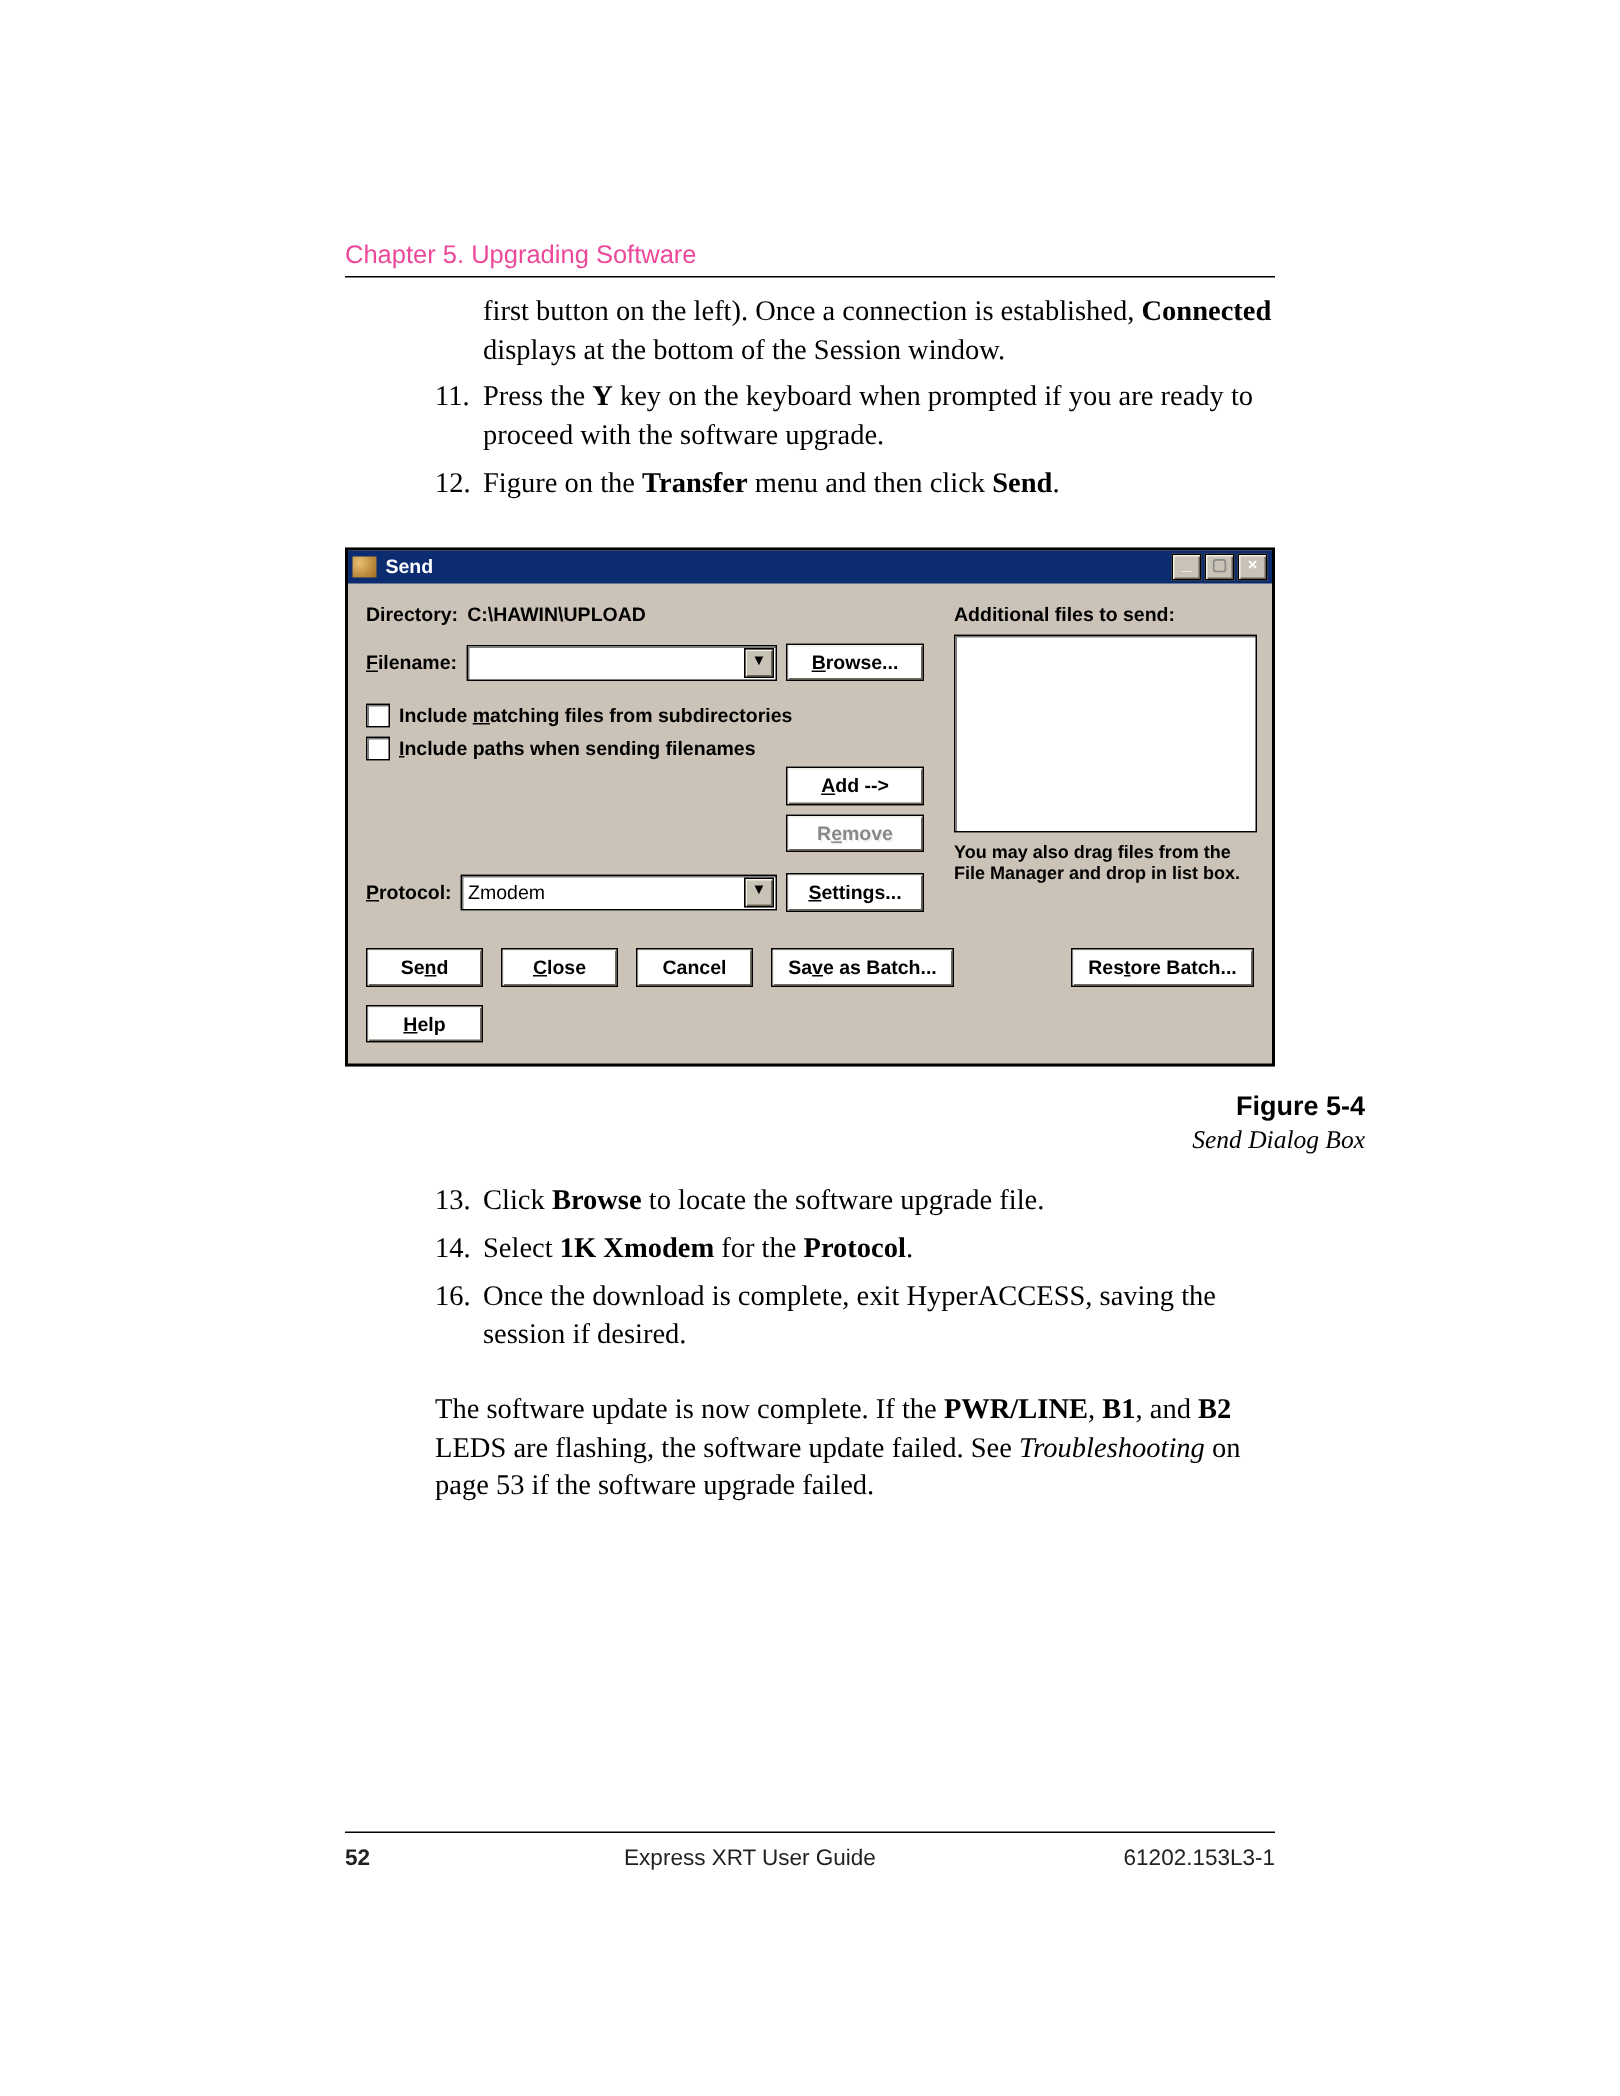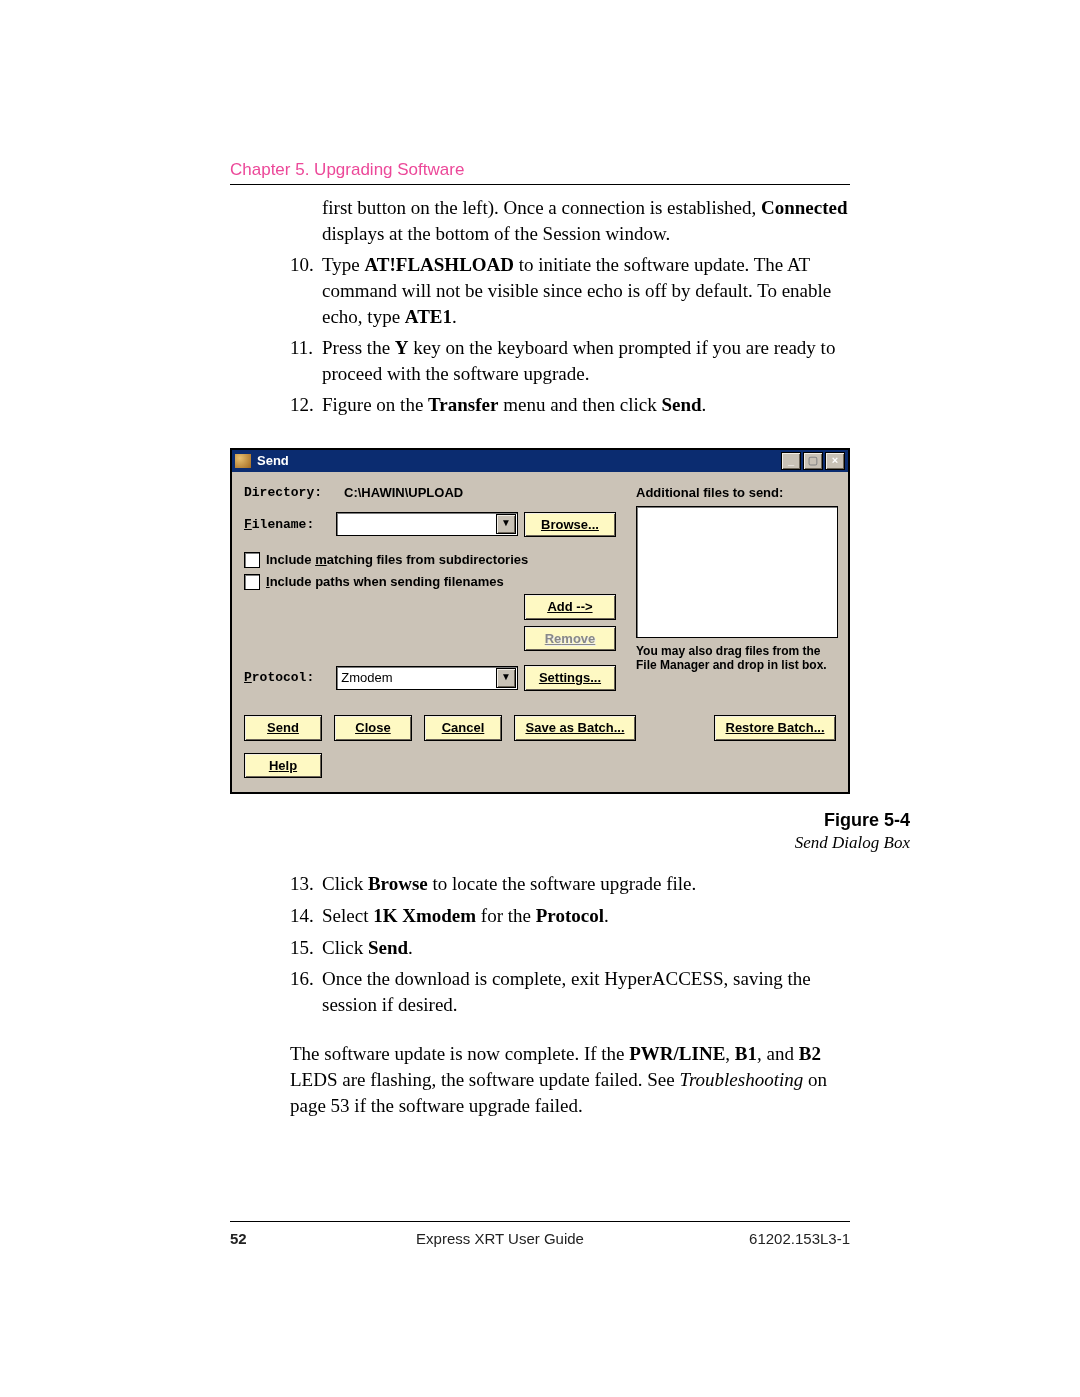--- a/index.html
+++ b/index.html
@@ -79,21 +79,21 @@
     font-family: Arial;
   }
   .winbtn.disabled { color: #888; }
   .dialog-body {
     padding: 12px 12px 14px 12px;
   }
   .cols { display: flex; gap: 20px; }
   .left-col { flex: 1; }
   .right-col { width: 200px; }
   .row { display: flex; align-items: center; margin-bottom: 10px; }
-  .row-label { font-weight: bold; margin-right: 22px; font-family: Liberation Mono, monospace; }
+  .row-label { font-weight: bold; margin-right: 6px; }
   .combobox {
     flex: 1;
     height: 22px;
     background: #fff;
     border: 1px solid #000;
     box-shadow: inset 1px 1px 0 #7b7b7b;
     display: flex;
     align-items: center;
     padding: 0 4px;
     margin-right: 6px;
@@ -102,29 +102,28 @@
   .combo-arrow {
     position: absolute; right: 1px; top: 1px;
     width: 18px; height: 18px;
     background: #c9c2b6;
     border: 1px solid #000;
     box-shadow: inset 1px 1px 0 #f2eee6, inset -1px -1px 0 #6b6457;
     text-align: center;
     font-size: 10px; line-height: 16px;
   }
   .btn3d {
-    background: #fef9c3;
+    background: #ffffff;
     border: 1px solid #000;
     box-shadow: inset 1px 1px 0 #f2eee6, inset -1px -1px 0 #6b6457;
     padding: 3px 0;
     text-align: center;
     font-weight: bold;
     font-size: 13px;
     width: 90px;
-    text-decoration: underline;
   }
   .btn3d.disabled { color: #888; font-weight: bold; text-shadow: 1px 1px 0 #eee; }
   .chkrow { display: flex; align-items: center; margin: 4px 0; font-weight: bold; }
   .chkbox {
     width: 14px; height: 14px;
     border: 1px solid #000;
     background: #fff;
     box-shadow: inset 1px 1px 0 #7b7b7b;
     margin-right: 6px;
   }
@@ -186,26 +185,20 @@
 <div class="page">
   <div class="chapter-header">Chapter 5. Upgrading Software</div>
   <hr class="hr-top">
 
   <div class="body-col">
 
     <div style="margin-left:32px; margin-bottom:6px;">
       <span>first button on the left).  Once a connection is established, </span><span class="b">Connected</span><span> displays at the bottom of the Session window.</span>
     </div>
 
-    <div class="list-item">
-      <div class="li-num">10.</div>
-      <div class="li-txt">
-        <span>Type </span><span class="b">AT!FLASHLOAD</span><span> to initiate the software update.  The AT command will not be visible since echo is off by default.  To enable echo, type </span><span class="b">ATE1</span><span>.</span>
-      </div>
-    </div>
     <div class="list-item">
       <div class="li-num">11.</div>
       <div class="li-txt">
         <span>Press the </span><span class="b">Y</span><span> key on the keyboard when prompted if you are ready to proceed with the software upgrade.</span>
       </div>
     </div>
     <div class="list-item">
       <div class="li-num">12.</div>
       <div class="li-txt">
         <span>Figure on the </span><span class="b">Transfer</span><span> menu and then click </span><span class="b">Send</span><span>.</span>
@@ -298,26 +291,20 @@
         <span>Click </span><span class="b">Browse</span><span> to locate the software upgrade file.</span>
       </div>
     </div>
     <div class="list-item">
       <div class="li-num">14.</div>
       <div class="li-txt">
         <span>Select </span><span class="b">1K Xmodem</span><span> for the </span><span class="b">Protocol</span><span>.</span>
       </div>
     </div>
     <div class="list-item">
-      <div class="li-num">15.</div>
-      <div class="li-txt">
-        <span>Click </span><span class="b">Send</span><span>.</span>
-      </div>
-    </div>
-    <div class="list-item">
       <div class="li-num">16.</div>
       <div class="li-txt">
         <span>Once the download is complete, exit HyperACCESS, saving the session if desired.</span>
       </div>
     </div>
 
     <div style="height:18px;"></div>
 
     <div>
       <span>The software update is now complete.  If the </span><span class="b">PWR/LINE</span><span>, </span><span class="b">B1</span><span>, and </span><span class="b">B2</span><span> LEDS are flashing, the software update failed. See </span><span class="i">Troubleshooting</span><span> on page 53 if the software upgrade failed.</span>

